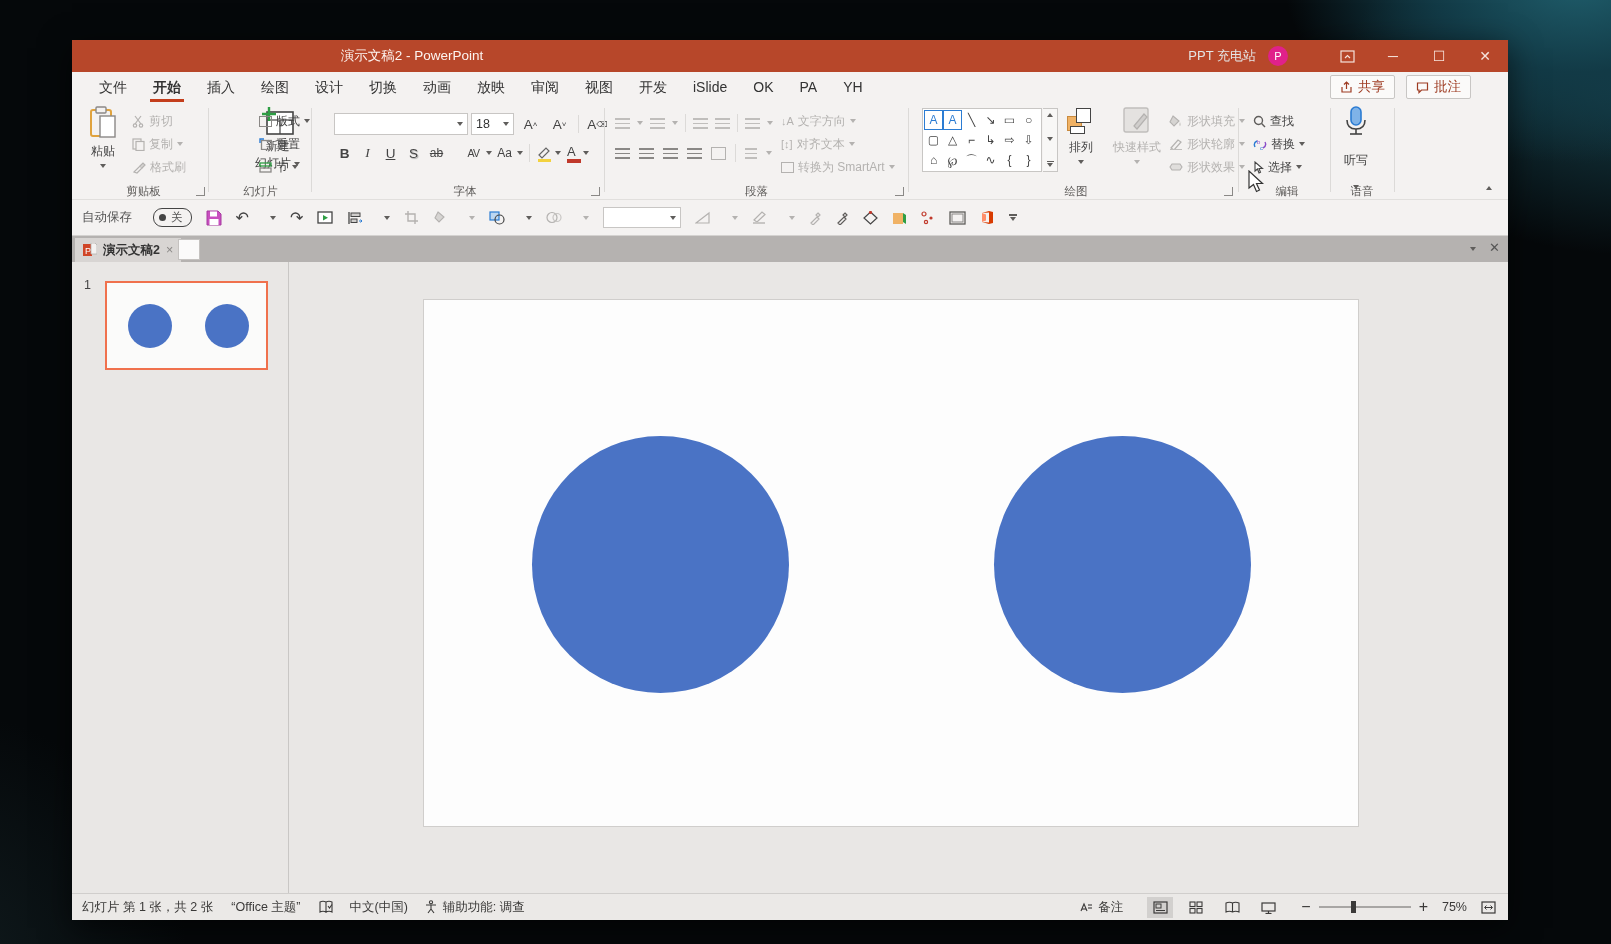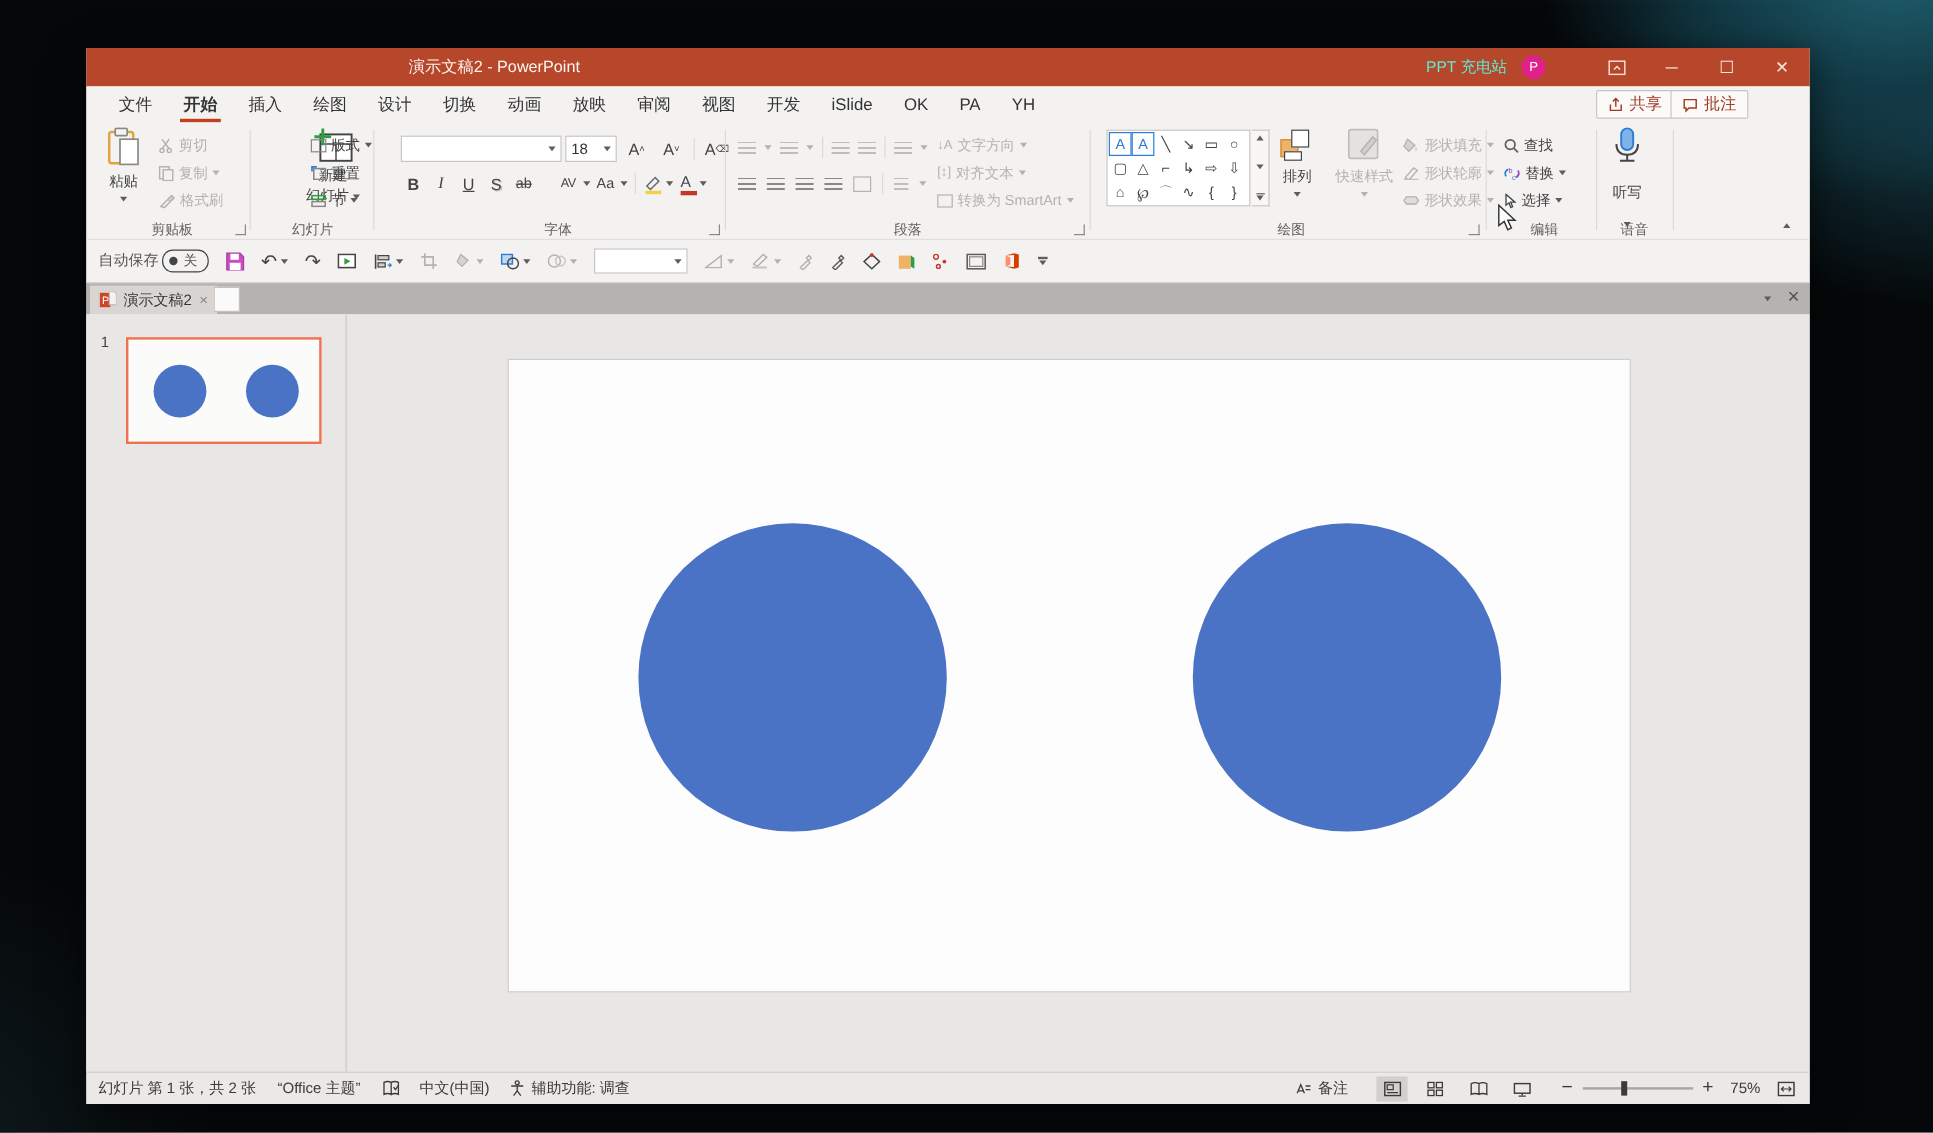--- a/index.html
+++ b/index.html
@@ -14,21 +14,21 @@
   #window { position:absolute; left:72px; top:40px; width:1436px; height:880px;
     background:#f4f2f1; box-shadow:0 8px 30px rgba(0,0,0,.6); font-size:13px; color:#444; }
 
   
   #titlebar { position:absolute; left:0; top:0; width:100%; height:32px; background:#b7472a; color:#fff; }
   #title-text { position:absolute; left:150px; top:0; width:380px; height:48px; line-height:32px;
     text-align:center; font-size:13.5px; color:#fdf4f0; white-space:nowrap; }
   #searchbox { position:absolute; left:523px; top:6px; width:385px; height:21px; background:#f6ddd2;
     border-radius:2px; display:flex; align-items:center; gap:7px; padding-left:10px; color:#4a3b35; font-size:13px; }
   #account { position:absolute; right:220px; top:0; height:32px; display:flex; align-items:center; gap:12px; }
-  #account-name { font-size:13px; color:#5eead4; white-space:nowrap; }
+  #account-name { font-size:13px; color:#e5e5e5; white-space:nowrap; }
   #avatar { width:20px; height:20px; border-radius:50%; background:#e0218a; color:#fff;
     font-size:11px; display:flex; align-items:center; justify-content:center; }
   .wbtn { position:absolute; top:0; width:46px; height:32px; display:flex; align-items:center;
     justify-content:center; color:#f6e3dc; font-size:14px; }
   
   #tabrow { position:absolute; left:0; top:32px; width:100%; height:30px; background:#f4f2f1; }
   #tabs { position:absolute; left:14px; top:0; height:30px; display:flex; }
   .rtab { padding:0 13px; height:30px; line-height:30px; font-size:14px; color:#333; position:relative; white-space:nowrap; }
   .rtab.active { font-weight:bold; }
   .rtab.active::after { content:""; position:absolute; left:10px; right:10px; bottom:0; height:3px; background:#c43e1c; }
@@ -55,21 +55,21 @@
     font-size:13.5px; color:#444; }
   .lines { display:inline-block; width:15px; height:11px;
     background:repeating-linear-gradient(to bottom,#8a8886 0 1.5px, transparent 1.5px 4.5px); }
   .lines.g { background:repeating-linear-gradient(to bottom,#c0bebc 0 1.5px, transparent 1.5px 4.5px); }
   .shapecell { width:19px; height:20px; display:flex; align-items:center; justify-content:center;
     font-size:12px; color:#444; }
   .icsq { display:inline-block; border:1.5px solid #8a8886; }
   
   #qatrow { position:absolute; left:0; top:160px; width:100%; height:36px; background:#f4f2f1;
     border-bottom:1px solid #d4d2d0; display:flex; align-items:center; gap:14px; padding-left:10px; font-size:12.5px; }
-  .qi { display:flex; align-items:center; gap:3px; color:#555; }
+  .qi { display:flex; align-items:center; gap:21px; color:#555; }
   
   #docbar { position:absolute; left:0; top:196px; width:100%; height:26px; background:#b5b2b0; }
   #doctab { position:absolute; left:3px; top:2px; height:24px; background:#d8d5d3; display:flex;
     align-items:center; gap:6px; padding:0 8px; font-size:12.5px; color:#333; }
   #newtab { position:absolute; left:106px; top:3px; width:22px; height:21px; background:#fbfafa; border:1px solid #c5c2c0; }
   
   #mainarea { position:absolute; left:0; top:222px; width:100%; height:631px; background:#e9e7e5; }
   #thumbpanel { position:absolute; left:0; top:0; width:217px; height:631px; background:#e9e7e5;
     border-right:1px solid #c9c7c5; }
   #thumb1 { position:absolute; left:33px; top:19px; width:163px; height:89px; background:#fbfbfa;
@@ -131,21 +131,21 @@
     </div>
     <div class="pillbtn" style="right:113px;justify-content:center;">
       <span>
         <svg width="13" height="13" viewBox="0 0 13 13">
               <path d="M2 6 v5 h9 V6" fill="none" stroke="#9e3b22" stroke-width="1.2"></path>
               <path d="M6.5 8 V1.5 M4 3.5 L6.5 1 L9 3.5" fill="none" stroke="#9e3b22" stroke-width="1.2"></path>
             </svg>
       </span>
       <span>共享</span>
     </div>
-    <div class="pillbtn" style="right:51px;margin-left:36px;">
+    <div class="pillbtn" style="right:37px;margin-left:36px;">
       <span>
         <svg width="13" height="13" viewBox="0 0 13 13">
               <path d="M1.5 2 h10 v7 h-6 l-2.5 2.5 V9 h-1.5 z" fill="none" stroke="#9e3b22" stroke-width="1.2"></path>
             </svg>
       </span>
       <span>批注</span>
     </div>
     <div class="wbtn" style="right:2px; top:32px; width:30px; height:26px;">
       <svg width="16" height="16" viewBox="0 0 16 16">
             <circle cx="8" cy="8" r="6.5" fill="none" stroke="#8a8886" stroke-width="1.2"></circle>
@@ -614,21 +614,21 @@
 
   <div id="docbar">
     <div id="doctab">
       <span>
         <svg width="14" height="14" viewBox="0 0 14 14">
               <rect x="0" y="1" width="9" height="12" fill="#d04527"></rect>
               <text x="2" y="10.5" font-size="9" fill="#fff" font-family="Liberation Sans">P</text>
               <path d="M8 0 h4 l2 2 v9 h-6 z" fill="#f4f2f1" stroke="#b4b2b0" stroke-width=".8"></path>
             </svg>
       </span>
-      <span style="font-weight:normal;">演示文稿2</span>
+      <span style="font-weight:bold;">演示文稿2</span>
       <span style="color:#8a8886;">×</span>
     </div>
     <div id="newtab"></div>
     <span class="cd" style="position:absolute; right:32px; top:11px;"></span>
     <span style="position:absolute; right:8px; top:4px; color:#555; font-size:13px;">✕</span>
   </div>
 
   <div id="mainarea">
     <div id="thumbpanel">
       <span style="position:absolute; left:12px; top:16px; font-size:12.5px; color:#444;">1</span>

